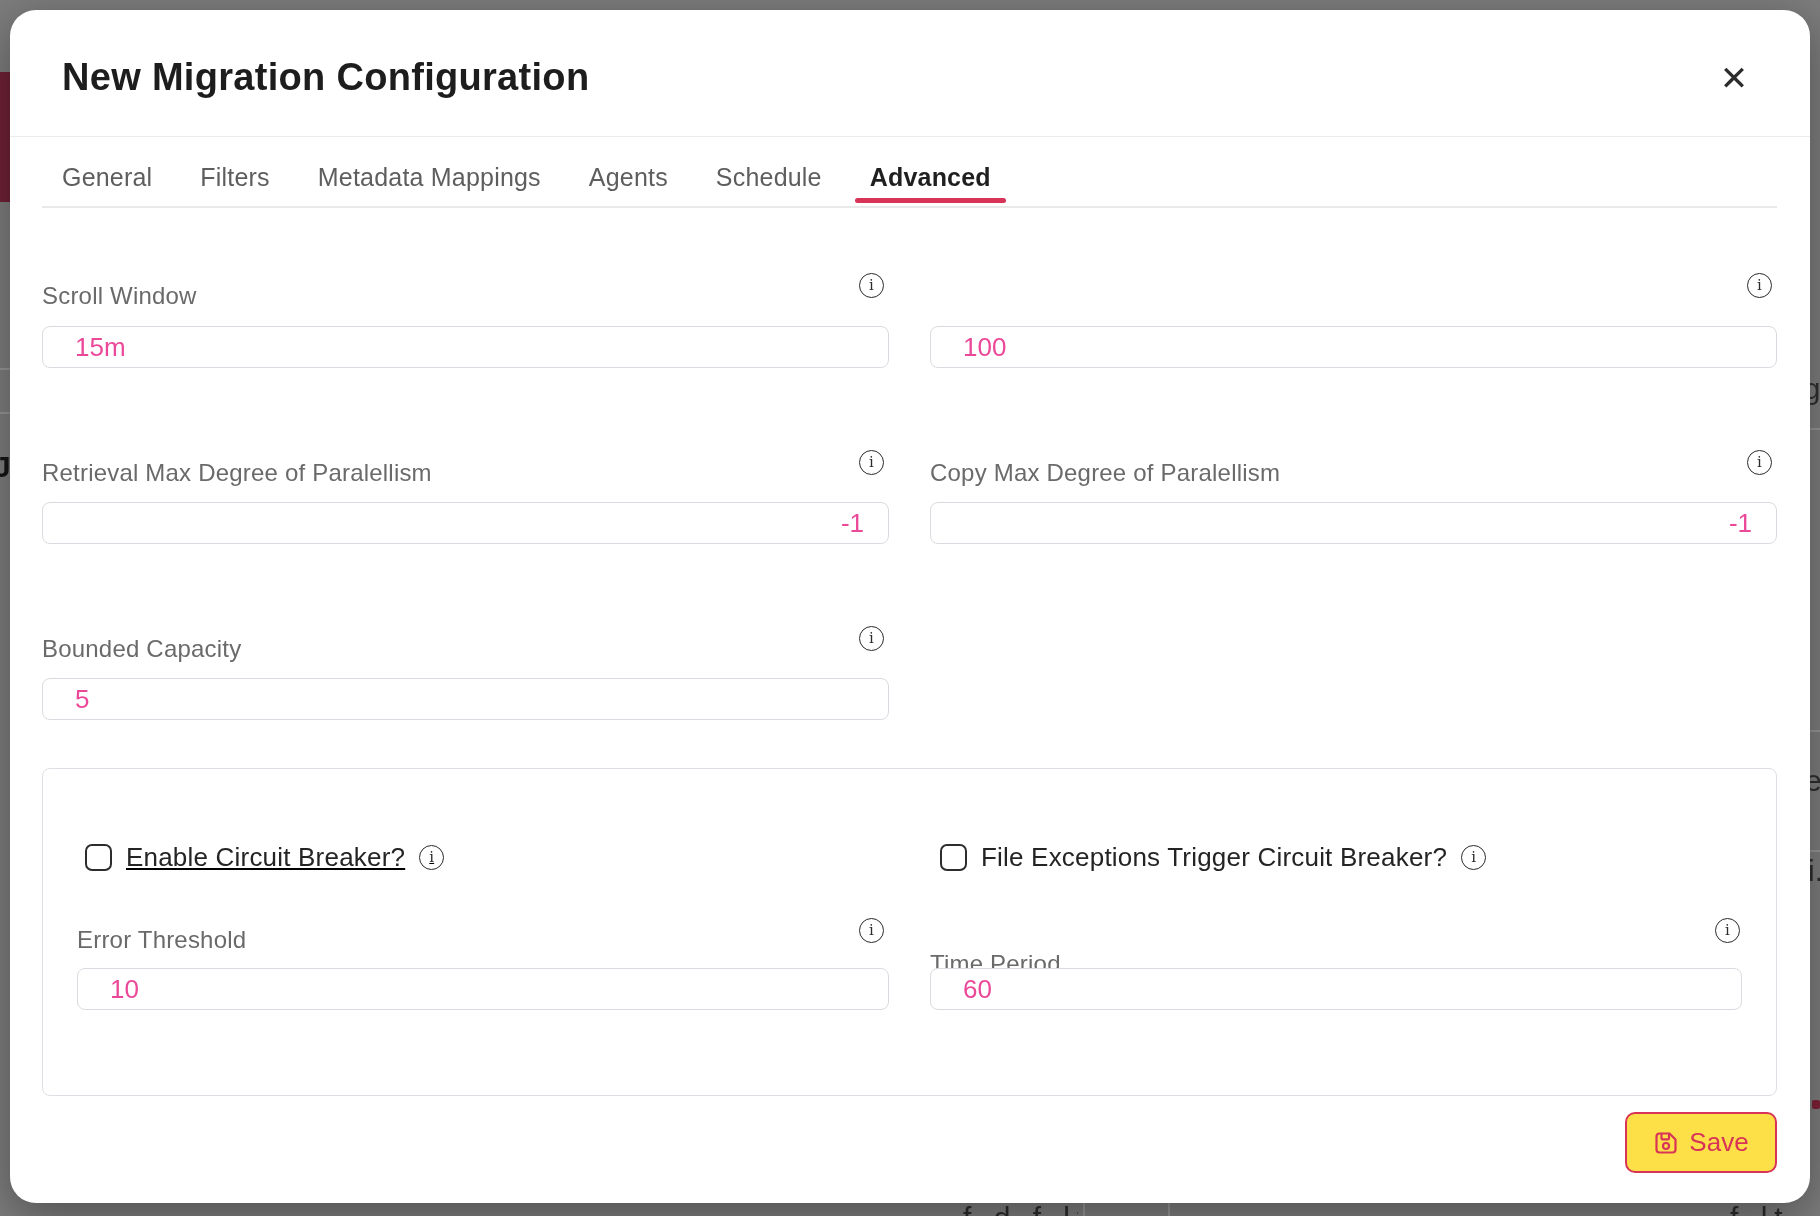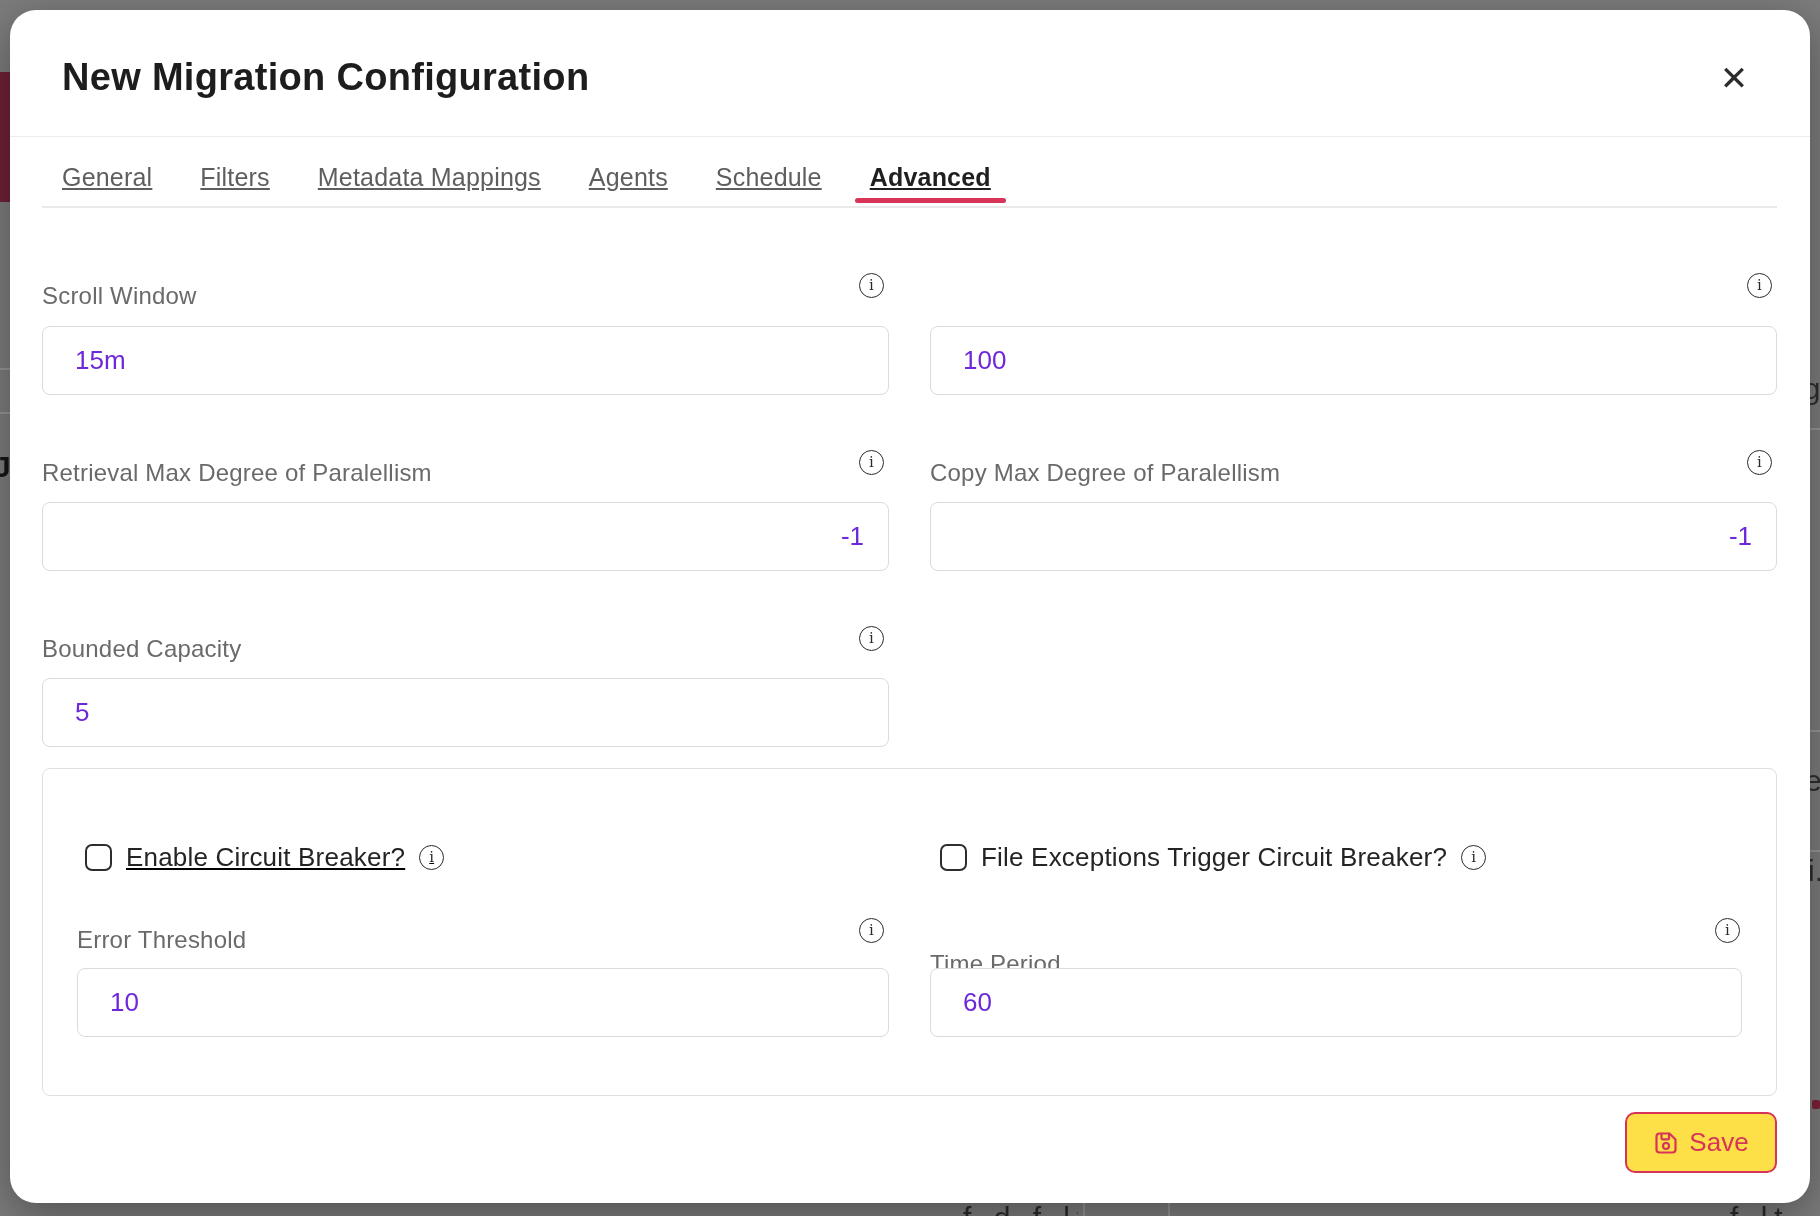--- a/index.html
+++ b/index.html
@@ -34,35 +34,35 @@
     display:flex; align-items:center; justify-content:center;
     font-size:34px; color:#2C2C2C; cursor:pointer; background:none; border:none;
     font-family:"Liberation Sans", sans-serif;
   }
   .header-divider { position:absolute; left:0; top:126px; width:100%; height:1px; background:#ECECEC; }
 
   
   .tabs { position:absolute; left:52px; top:152px; display:flex; gap:48px; }
   .tab {
     position:relative; font-size:25px; line-height:30px; padding-bottom:8px;
-    color:#5E5E5E; cursor:pointer; letter-spacing:.2px; white-space:nowrap;text-decoration:underline;
+    color:#5E5E5E; cursor:pointer; letter-spacing:.2px; white-space:nowrap;
   }
   .tab.active { color:#1F1F1F; font-weight:600; }
   .tab.active::after {
     content:""; position:absolute; left:-15px; right:-15px; bottom:-3px; height:5px;
     background:#D83458; border-radius:3px; z-index:2;
   }
   .tab-track { position:absolute; left:32px; top:196px; width:1735px; height:2px; background:#E9E9E9; }
 
   
   .field-label { position:absolute; font-size:24px; color:#6A6A6A; letter-spacing:.2px; }
   .text-input {
-    position:absolute; height:69px; width:847px;
+    position:absolute; height:42px; width:847px;
     border:1.5px solid #D8DCE0; border-radius:8px; background:#fff;
-    font-family:"Liberation Sans", sans-serif; font-size:26px; color:#6d28d9;
+    font-family:"Liberation Sans", sans-serif; font-size:26px; color:#ec4899;
     padding:0 24px 0 32px; outline:none;
   }
   .text-input.num-right { text-align:right; }
   .col1 { left:32px; }
   .col2 { left:920px; }
   .inner-col1 { left:67px; width:812px; }
   .inner-col2 { left:920px; width:812px; }
 
   .info-icon {
     position:absolute; width:25px; height:25px; border:1.7px solid #2B2B2B; border-radius:50%;

